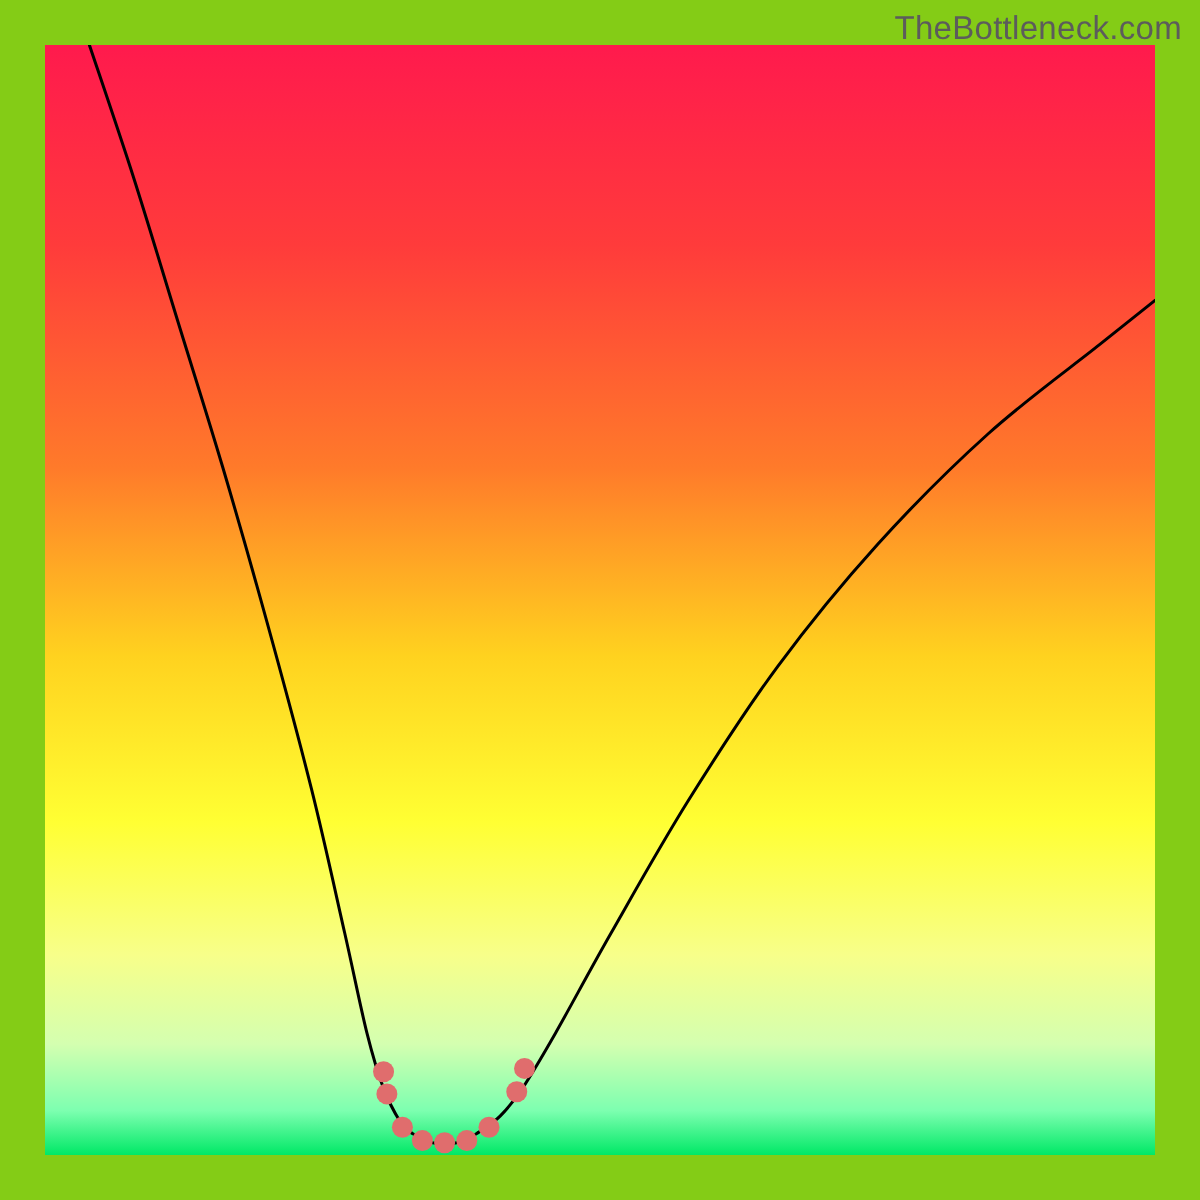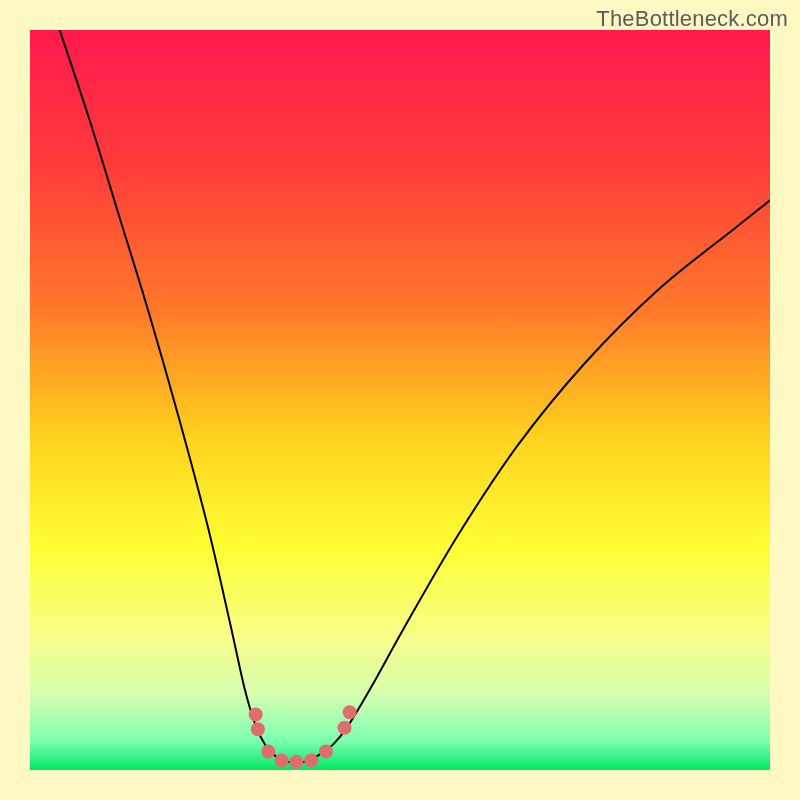--- a/index.html
+++ b/index.html
@@ -8,21 +8,21 @@
     width: 800px;
     height: 800px;
     overflow: hidden;
     background: #000;
     font-family: Arial, Helvetica, sans-serif;
   }
   .frame {
     position: relative;
     width: 800px;
     height: 800px;
-    background: #fef9c3;
+    background: #84cc16;
   }
   .plot-area {
     position: absolute;
     left: 30px;
     top: 30px;
     width: 740px;
     height: 740px;
     overflow: hidden;
   }
   .gradient-bg {

